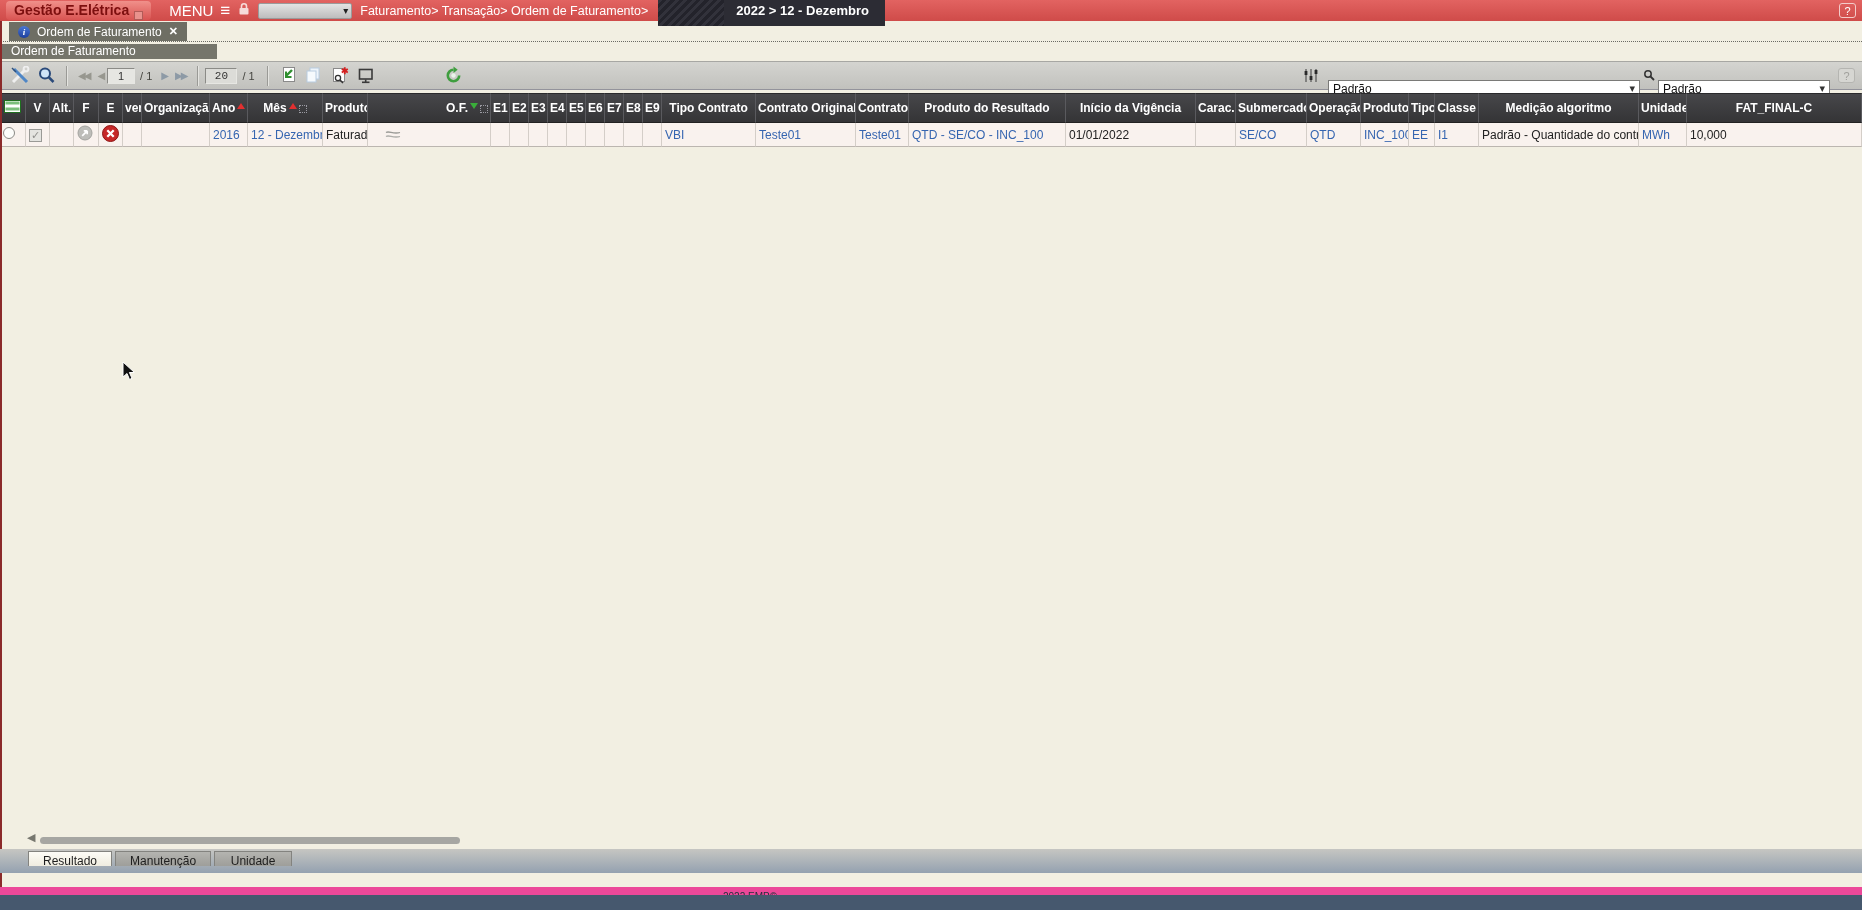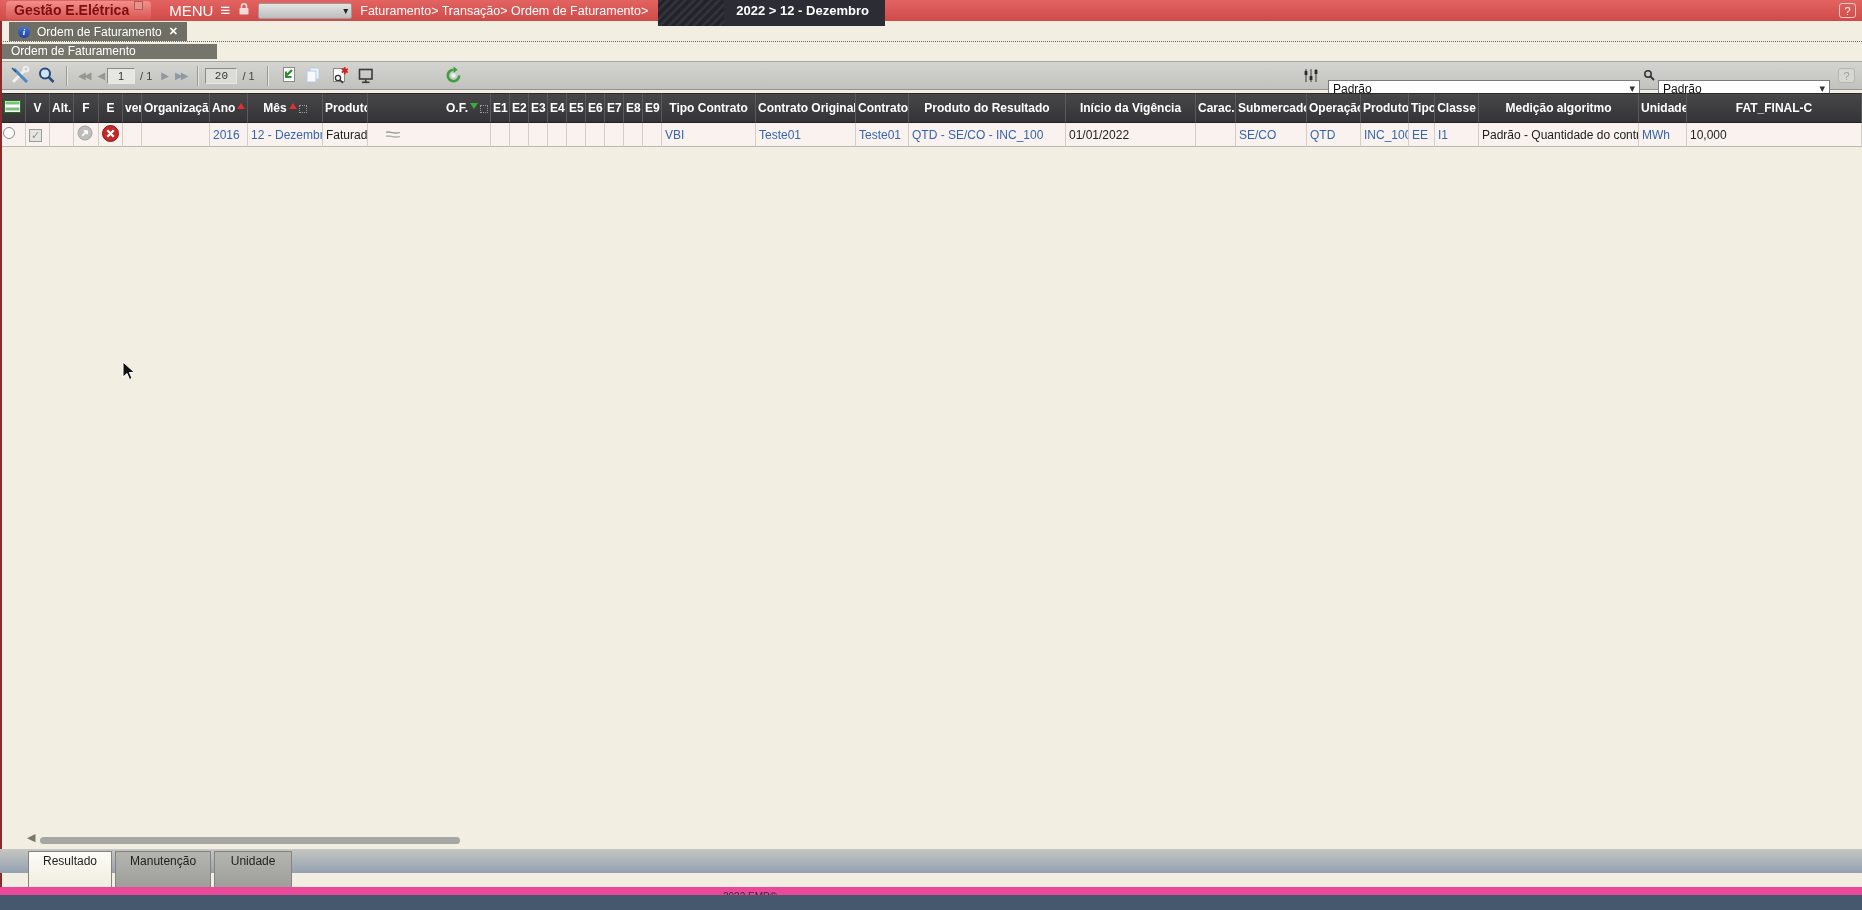--- a/index.html
+++ b/index.html
@@ -12,21 +12,21 @@
   }
   
   .topbar {
     position:absolute; left:0; top:0; width:1862px; height:21px;
     background: linear-gradient(#e26361, #cf4b49);
     display:flex; align-items:center; padding:0 6px; gap:8px;
   }
   .brand {
     background: linear-gradient(#f0908a, #d95452);
     border-radius:4px; padding:0 8px; height:19px; line-height:19px;
-    color:#7d0f0f; font-weight:bold; font-size:14px; display:flex; align-items:flex-start; gap:5px;
+    color:#7d0f0f; font-weight:bold; font-size:14px; display:flex; align-items:flex-end; gap:5px;
   }
   .brand .pin { width:9px; height:9px; border:1px solid #b25b57; background:#e8928d; display:inline-block; }
   .menu-btn { color:#fff; font-size:15px; display:flex; align-items:center; gap:7px; margin-left:10px; cursor:default;}
   .menu-btn .bars { font-size:17px; font-weight:bold; }
   .sel-mini {
     width:94px; height:16px; background:linear-gradient(#e3e3e3,#bdbdbd);
     border:1px solid #9a9a9a; border-radius:2px; display:flex; align-items:center; justify-content:flex-end;
     padding:0 3px; color:#222; font-size:10px;
   }
   .crumbs { color:#fff; font-size:12.5px; white-space:nowrap; }
@@ -98,21 +98,21 @@
   .chk { width:13px; height:13px; border:1px solid #9a9a96; background:#e4e4e0; color:#8f8f8b;
     font-size:11px; line-height:11px; text-align:center; margin:0 auto; }
   .squig { display:block; margin:0 auto; }
   
   .edge { position:absolute; left:0; top:21px; width:2px; height:874px; background:#8b2a2a; }
   
   .hthumb { position:absolute; left:40px; top:837px; width:420px; height:7px; background:#a6a6a2; border-radius:4px; }
   .harrow { position:absolute; left:27px; top:831px; color:#77776f; font-size:11px; }
   .btabs { position:absolute; left:0; top:849px; width:1862px; height:24px;
     background:linear-gradient(#c6c6c2,#94a1b0); display:flex; align-items:flex-start; padding-left:28px; gap:3px; }
-  .btab { height:36px; margin-top:2px; padding:0 14px; line-height:18px; font-size:12px; color:#1e1e1e;
+  .btab { height:15px; margin-top:2px; padding:0 14px; line-height:18px; font-size:12px; color:#1e1e1e;
     border:1px solid #83837f; border-bottom:none; background:linear-gradient(#b4b4b0,#9e9e9a); min-width:78px; text-align:center; }
   .btab.active { background:linear-gradient(#fdfcf6,#efece0); }
   .footer { position:absolute; left:0; top:887px; width:1862px; height:22px; background:#ec4899; }
   .footer .ftxt { position:absolute; left:0; top:4px; width:1500px; text-align:center; font-size:10px; color:#26303c; }
   .bstrip { position:absolute; left:0; top:895px; width:1862px; height:15px; background:#46586e; }
   .cursor { position:absolute; left:122px; top:361px; }
 </style>
 </head>
 <body>
 

